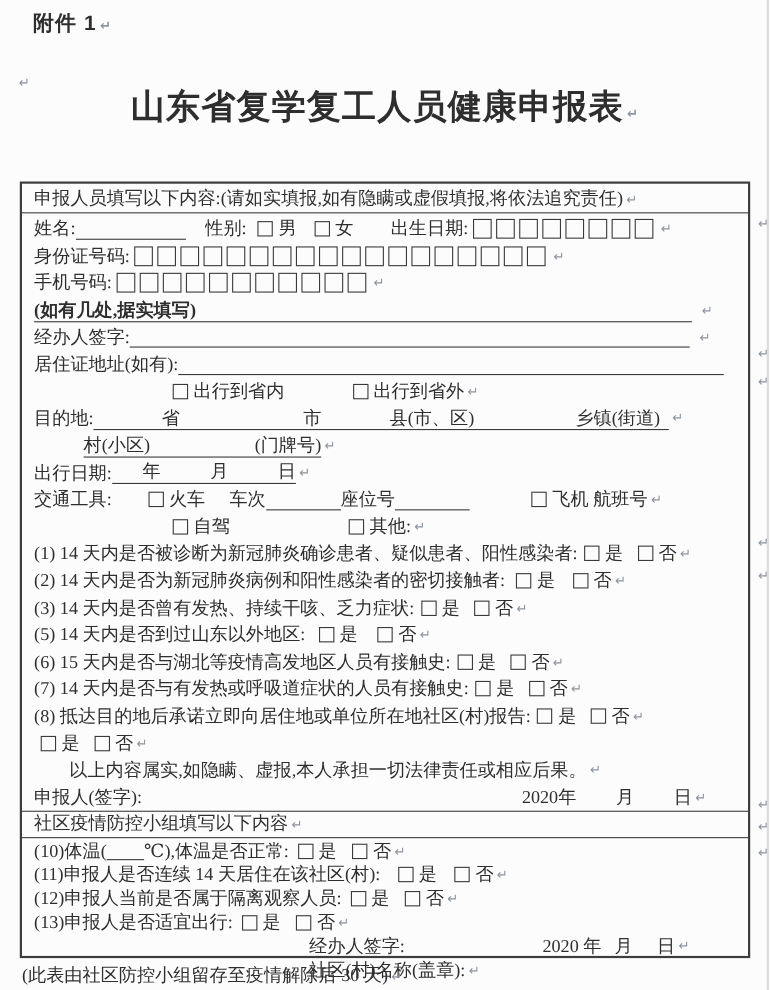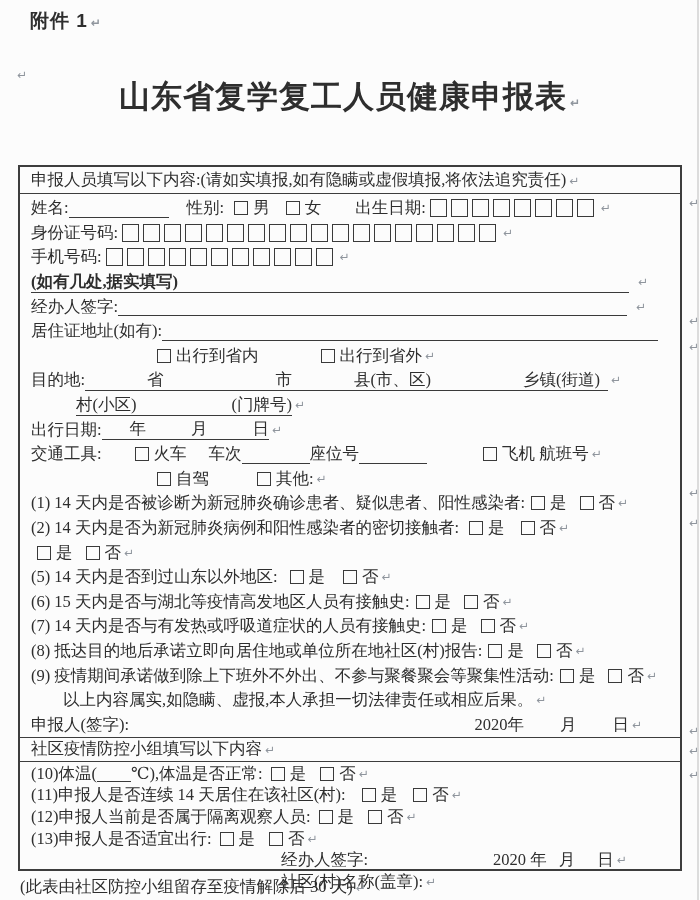--- a/index.html
+++ b/index.html
@@ -232,21 +232,21 @@
             <span>飞机 航班号</span>
           </span>
         <span class="rm">↵</span>
       </div>
 
       <div class="line">
         <span class="opt" style="margin-left:126px">
             <span class="cb"></span>
             <span>自驾</span>
           </span>
-        <span class="opt" style="margin-left:48px">
+        <span class="opt" style="margin-left:108px">
             <span class="cb"></span>
             <span>其他:</span>
           </span>
         <span class="rm">↵</span>
       </div>
 
       <div class="line">
         <span>(1) 14 天内是否被诊断为新冠肺炎确诊患者、疑似患者、阳性感染者:</span>
         <span class="opt" style="margin-left:6px">
             <span class="cb"></span>
@@ -266,20 +266,21 @@
             <span>是</span>
           </span>
         <span class="opt" style="margin-left:16px">
             <span class="cb"></span>
             <span>否</span>
           </span>
         <span class="rm">↵</span>
       </div>
 
       <div class="line">
+        <span>(3) 14 天内是否曾有发热、持续干咳、乏力症状:</span>
         <span class="opt" style="margin-left:6px">
             <span class="cb"></span>
             <span>是</span>
           </span>
         <span class="opt" style="margin-left:13px">
             <span class="cb"></span>
             <span>否</span>
           </span>
         <span class="rm">↵</span>
       </div>
@@ -330,21 +331,20 @@
             <span>是</span>
           </span>
         <span class="opt" style="margin-left:13px">
             <span class="cb"></span>
             <span>否</span>
           </span>
         <span class="rm">↵</span>
       </div>
 
       <div class="line">
-        <span>(9) 疫情期间承诺做到除上下班外不外出、不参与聚餐聚会等聚集性活动:</span>
         <span class="opt" style="margin-left:6px">
             <span class="cb"></span>
             <span>是</span>
           </span>
         <span class="opt" style="margin-left:13px">
             <span class="cb"></span>
             <span>否</span>
           </span>
         <span class="rm">↵</span>
       </div>

